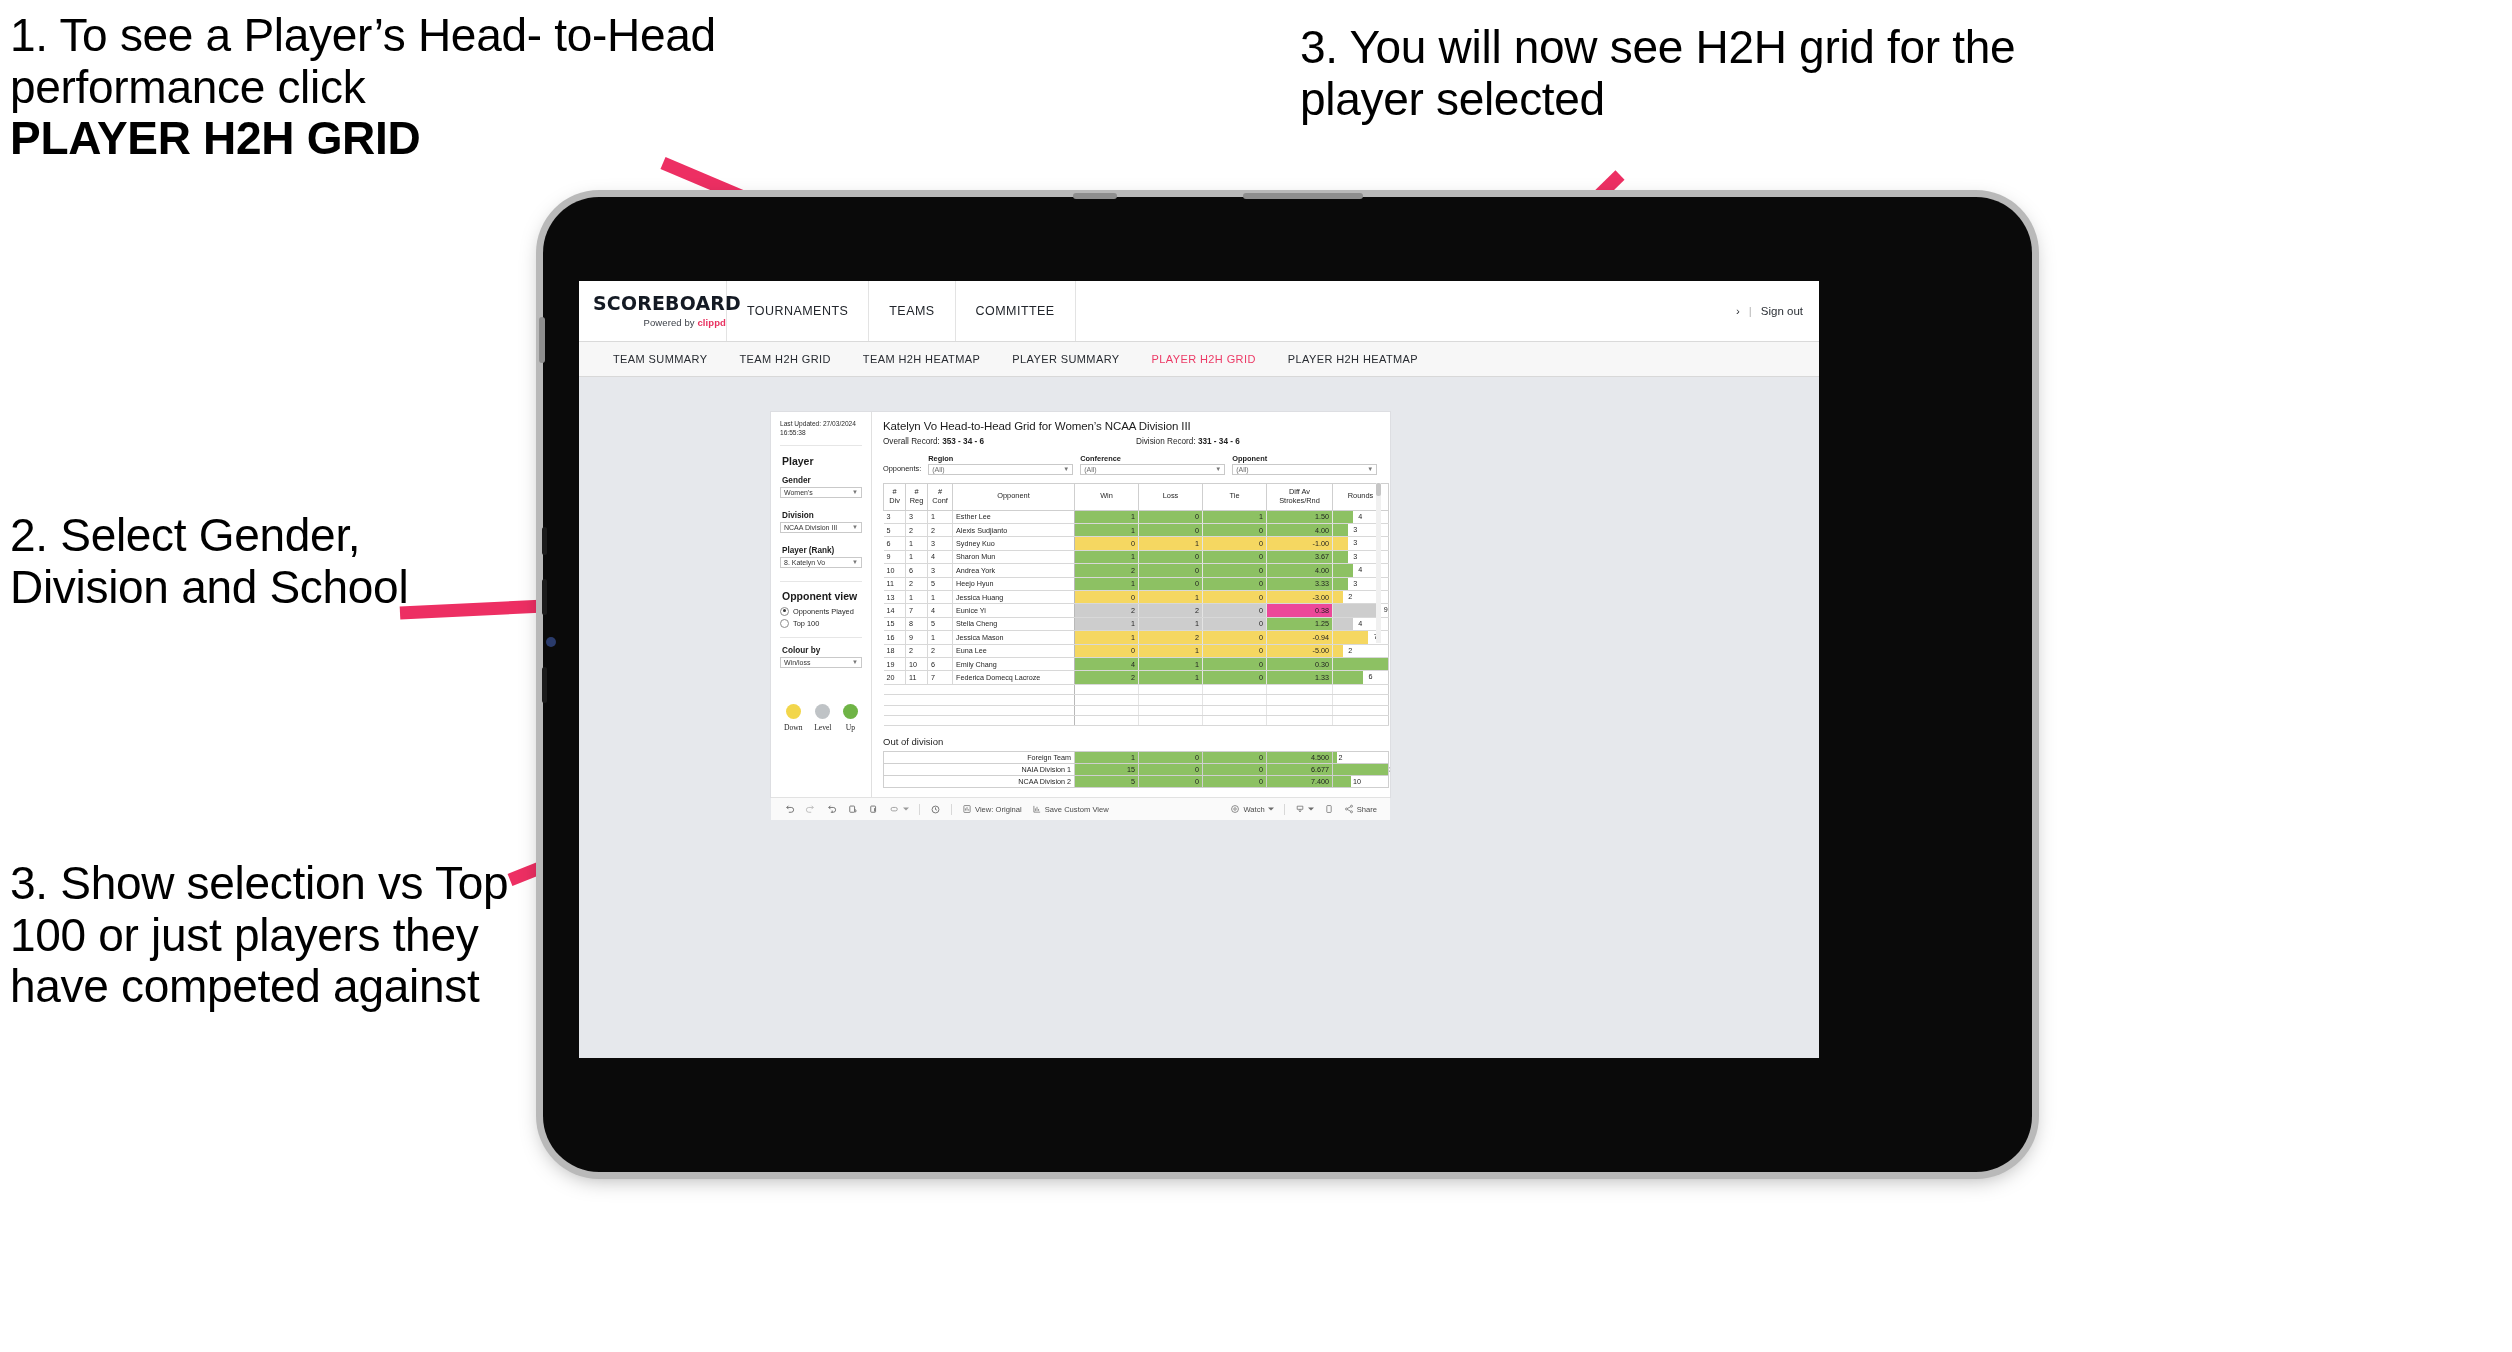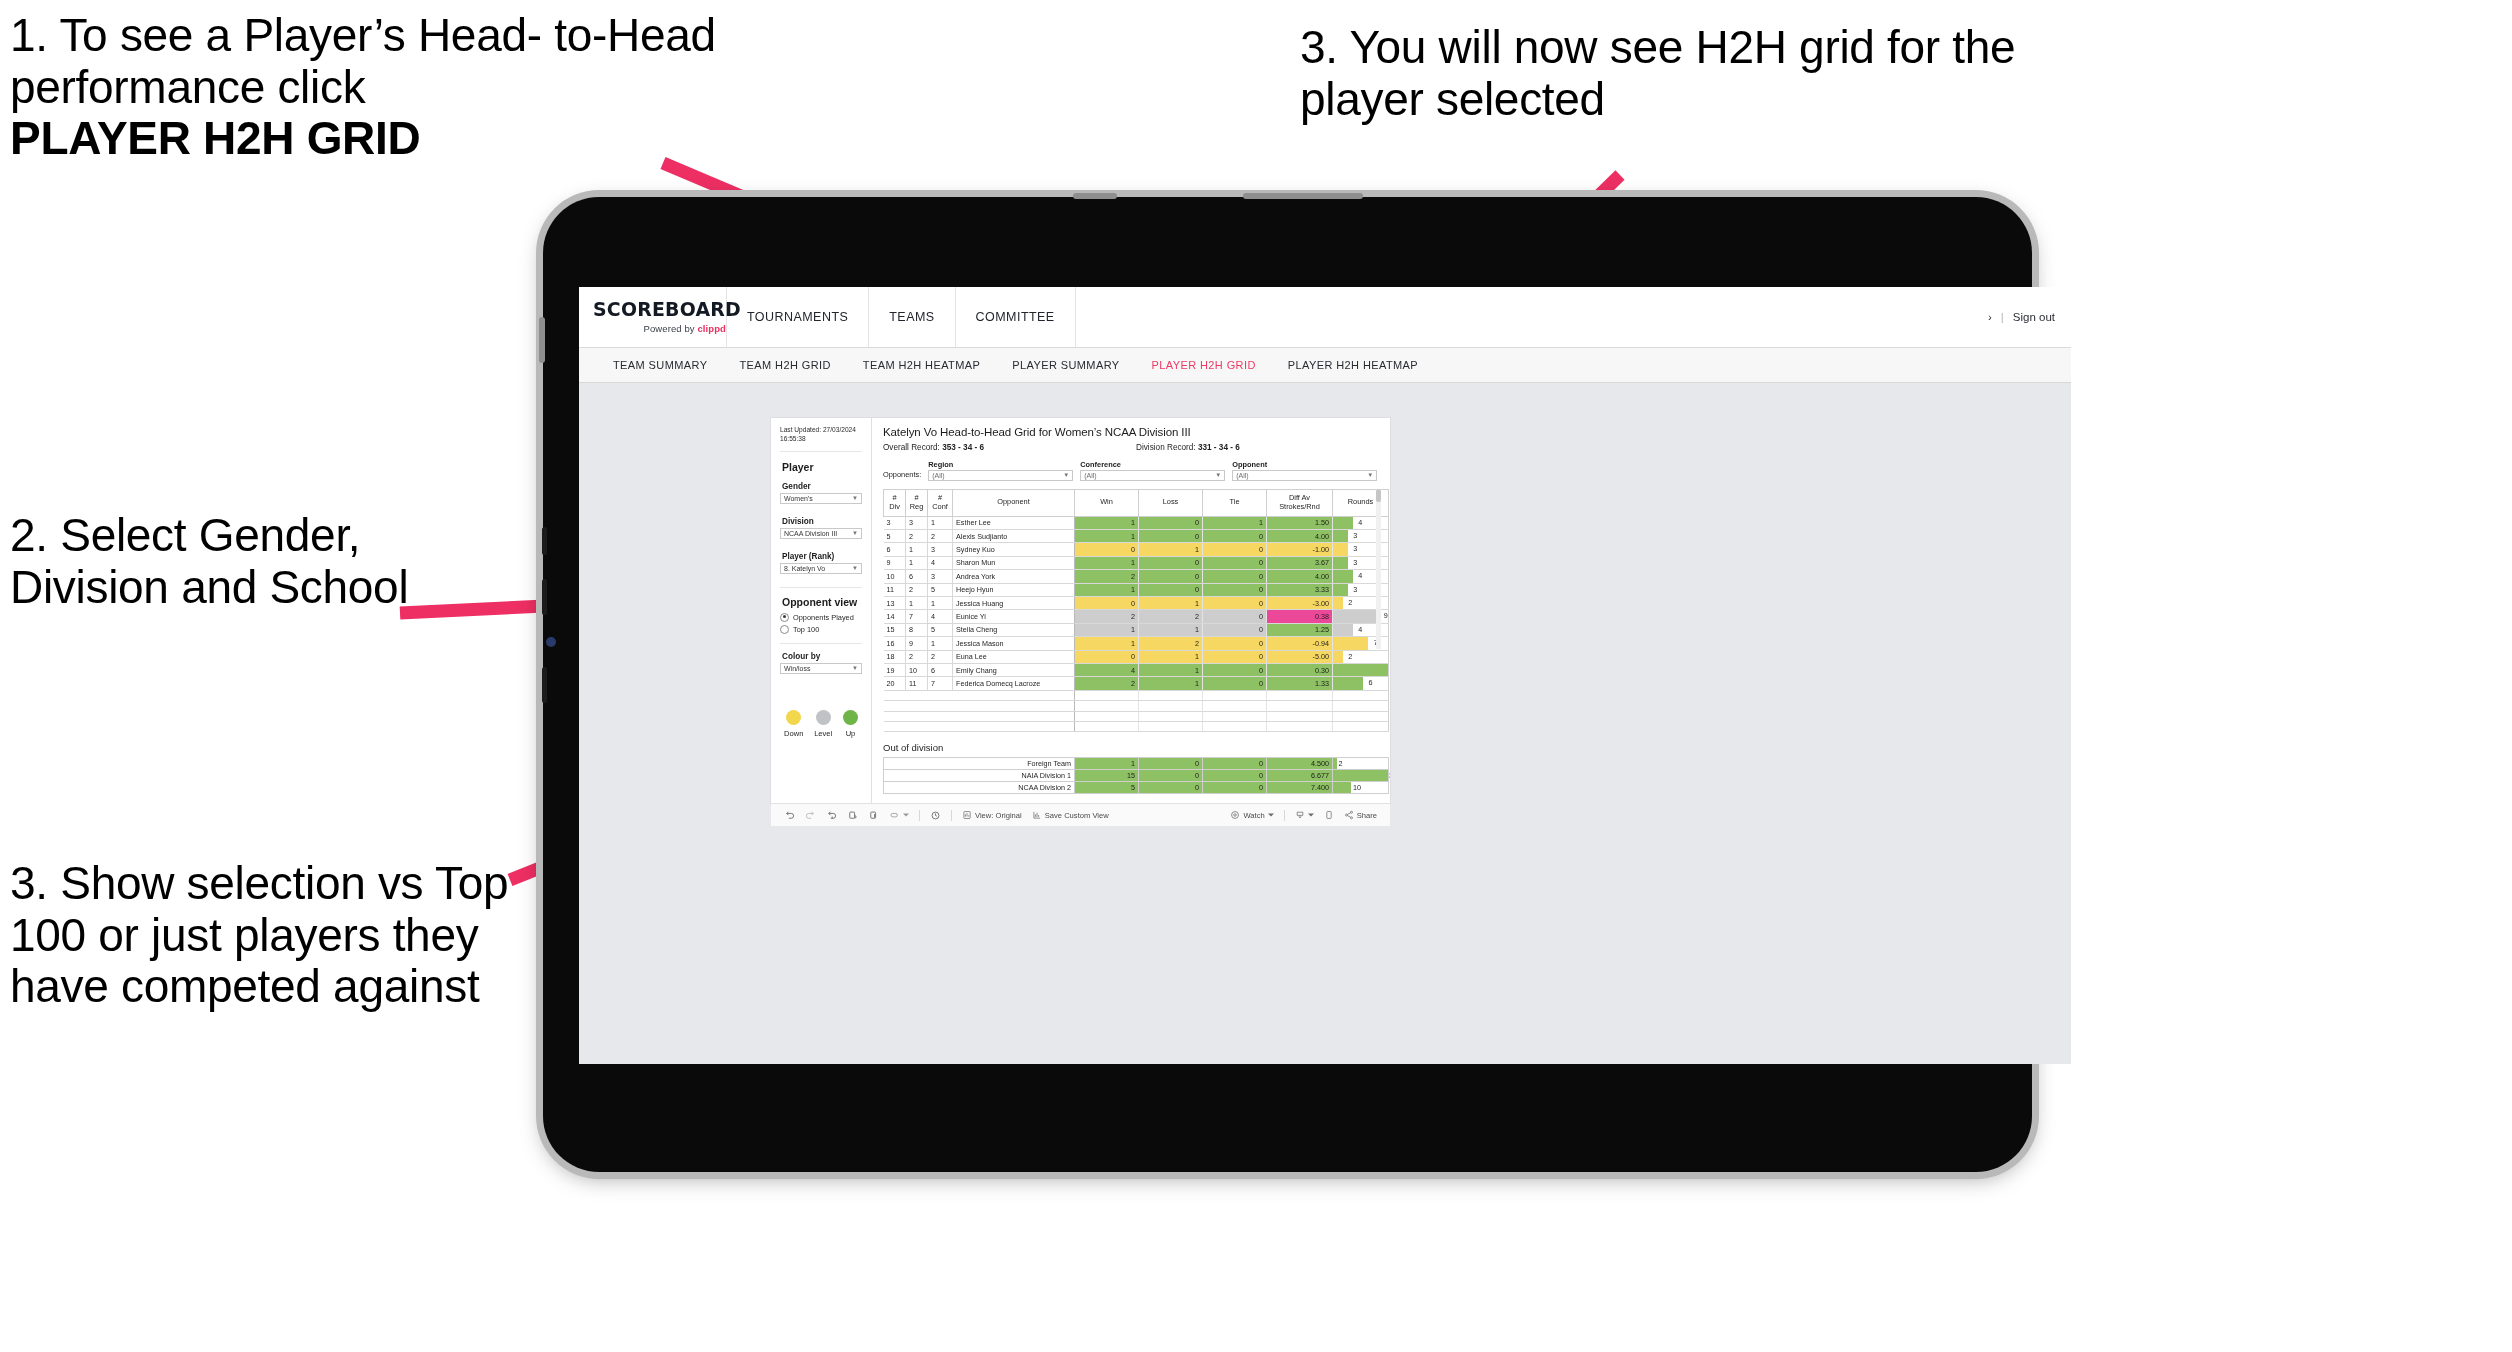--- a/index.html
+++ b/index.html
@@ -63,22 +63,22 @@
   #slot-left-a { left: -4px; top: 120px; width: 6px; height: 46px; }
   #btn-left-1 { left: -1px; top: 330px; width: 5px; height: 28px; background:#1b1b1b; border-radius:3px; position:absolute; }
   #btn-left-2 { left: -1px; top: 382px; width: 5px; height: 36px; background:#1b1b1b; border-radius:3px; position:absolute; }
   #dot-left { left: 3px; top: 440px; width: 10px; height: 10px; background:#2a3b6b; border-radius:50%; position:absolute; }
   #btn-left-3 { left: -1px; top: 470px; width: 5px; height: 36px; background:#1b1b1b; border-radius:3px; position:absolute; }
 
   
   #screen {
     position: absolute;
     left: 36px;
-    top: 90px;
-    width: 1492px;
+    top: 84px;
+    width: 1240px;
     height: 777px;
     background: #ffffff;
     overflow: hidden;
   }
 
   
   #topnav {
     height: 60px;
     background: #ffffff;
     border-bottom: 1px solid #dadada;
@@ -247,21 +247,21 @@
     justify-content: space-between;
     padding: 0 4px;
     margin-top: 36px;
   }
   .legend-item { text-align: center; }
   .legend-dot {
     width: 15px; height: 15px;
     border-radius: 50%;
     margin: 0 auto 4px auto;
   }
-  .legend-label { font-size: 7.6px; color: #262626; }
+  .legend-label { font-size: 7.6px; color: #262626; font-family: Liberation Serif, serif; }
 
   
   #content {
     flex: 1;
     padding: 8px 9px 0 11px;
     box-sizing: border-box;
     position: relative;
     overflow: hidden;
   }
   #viz-title {

